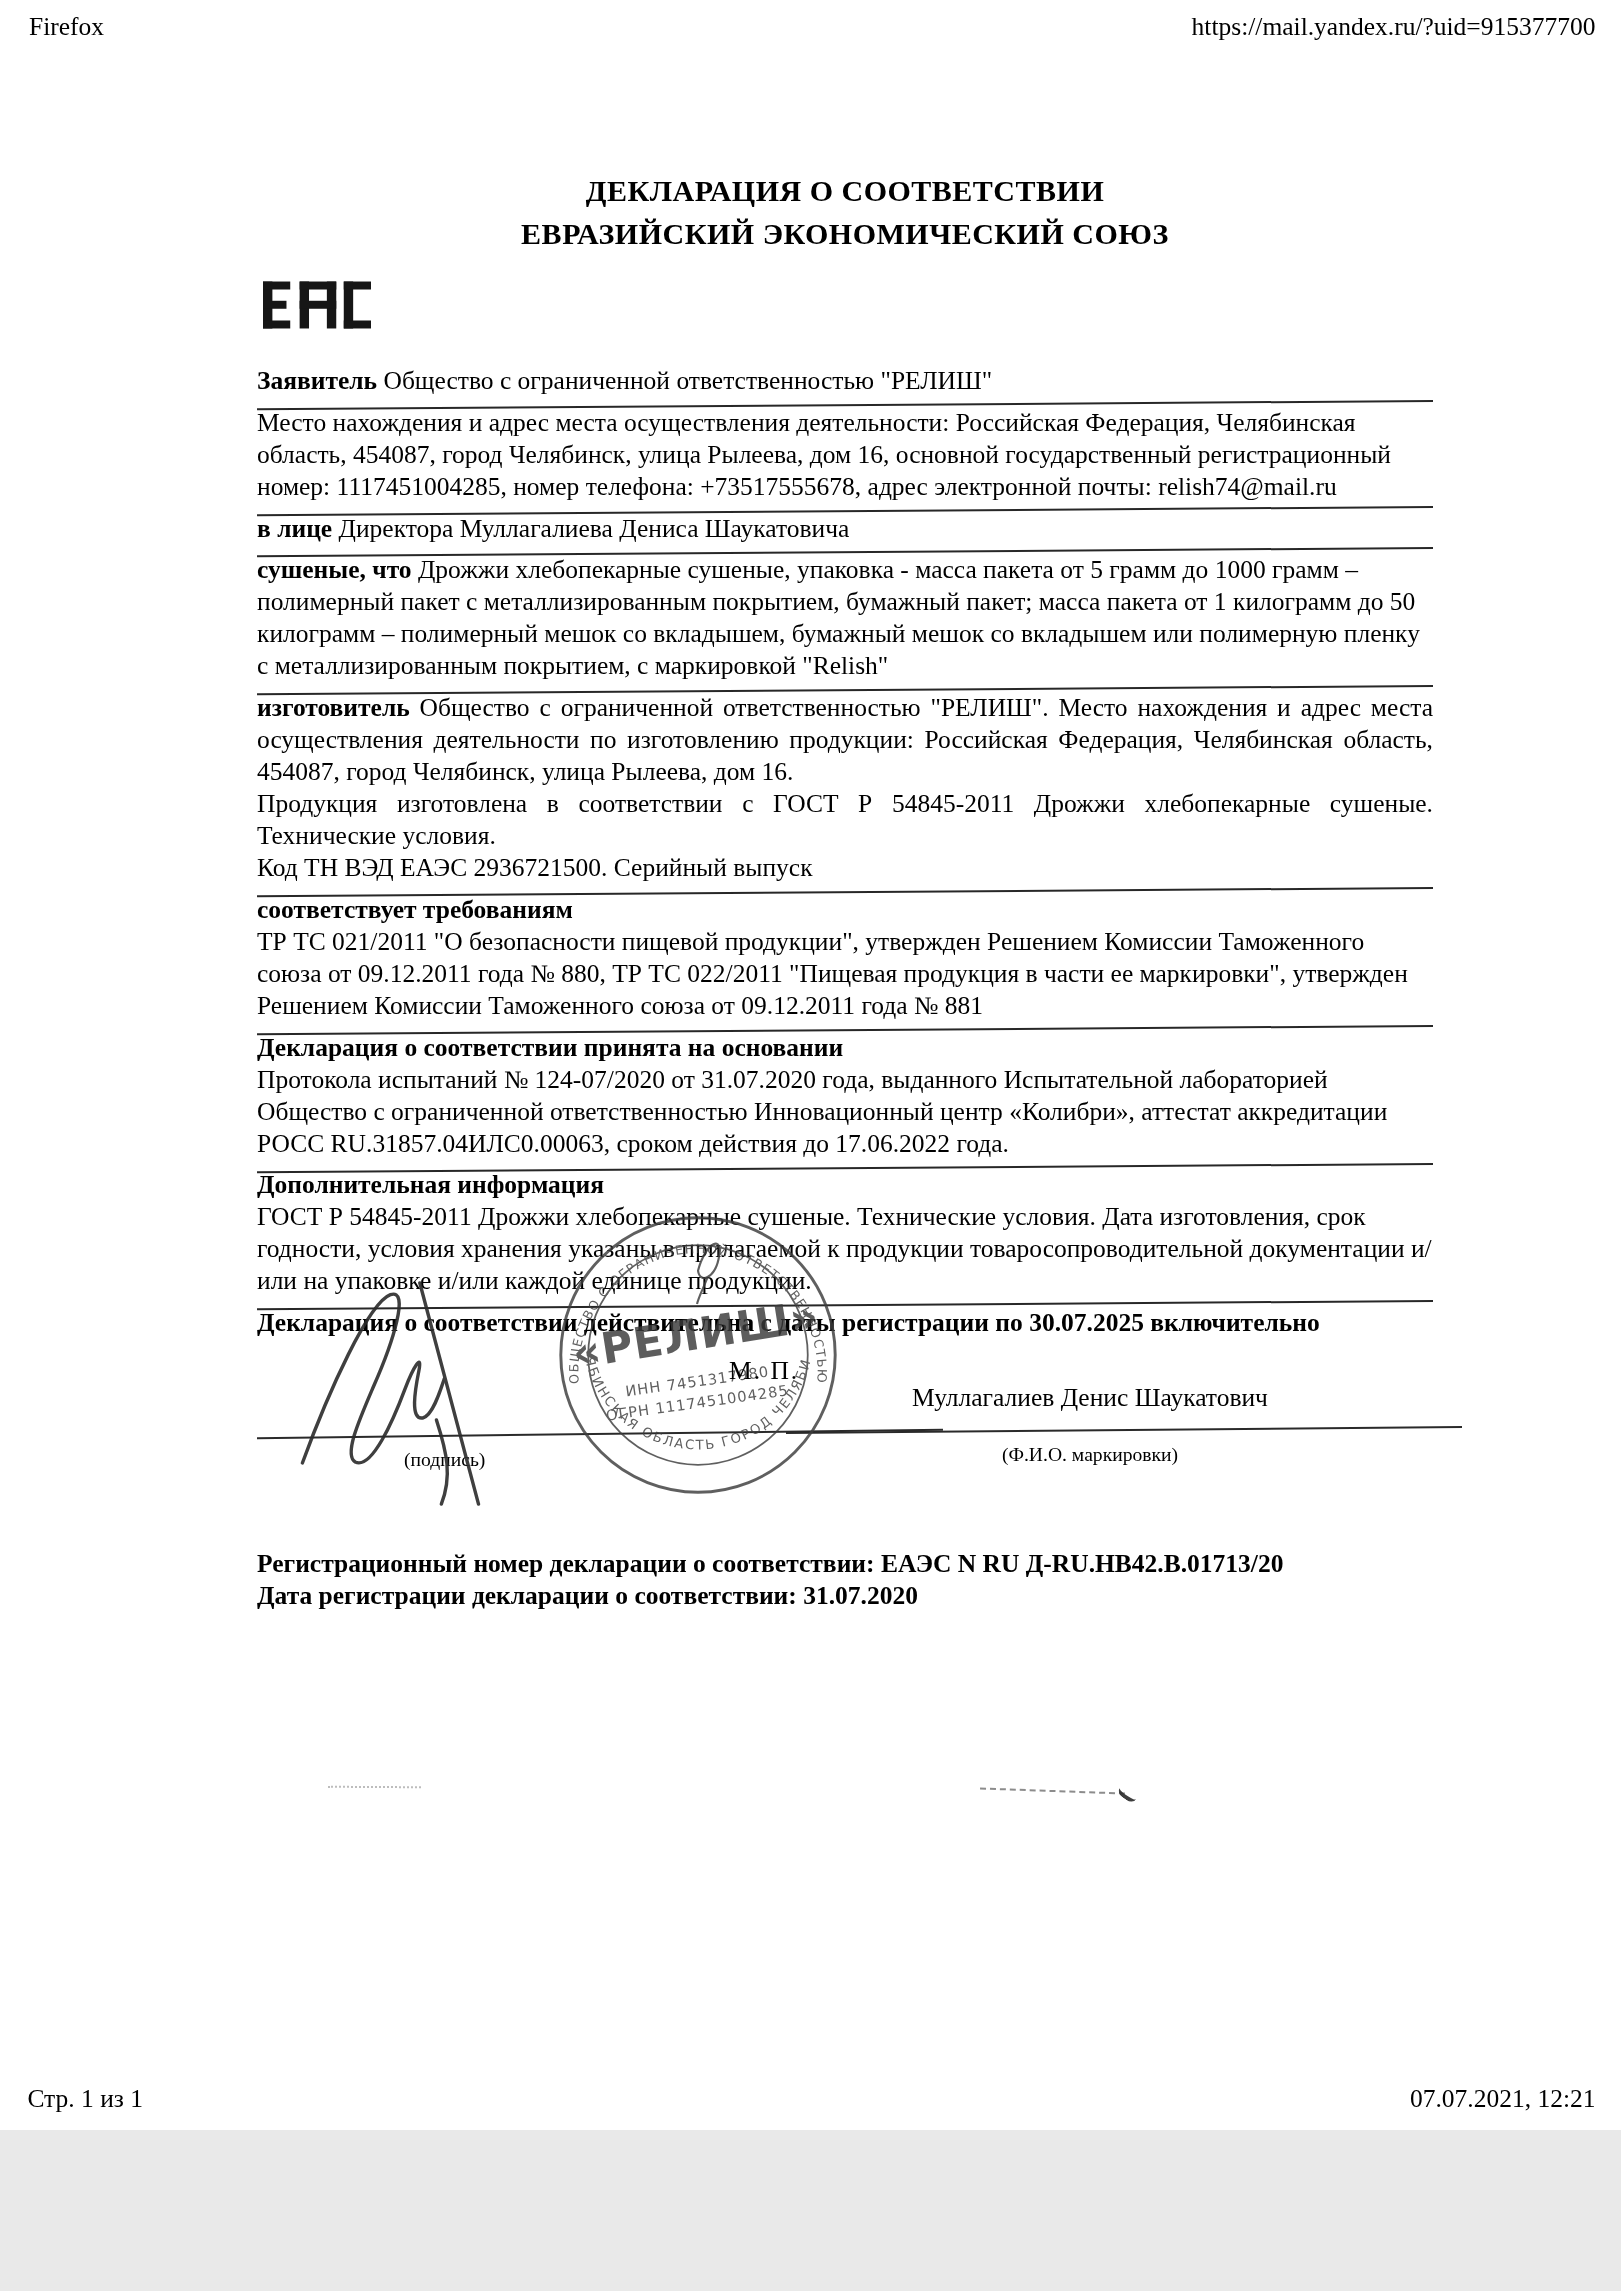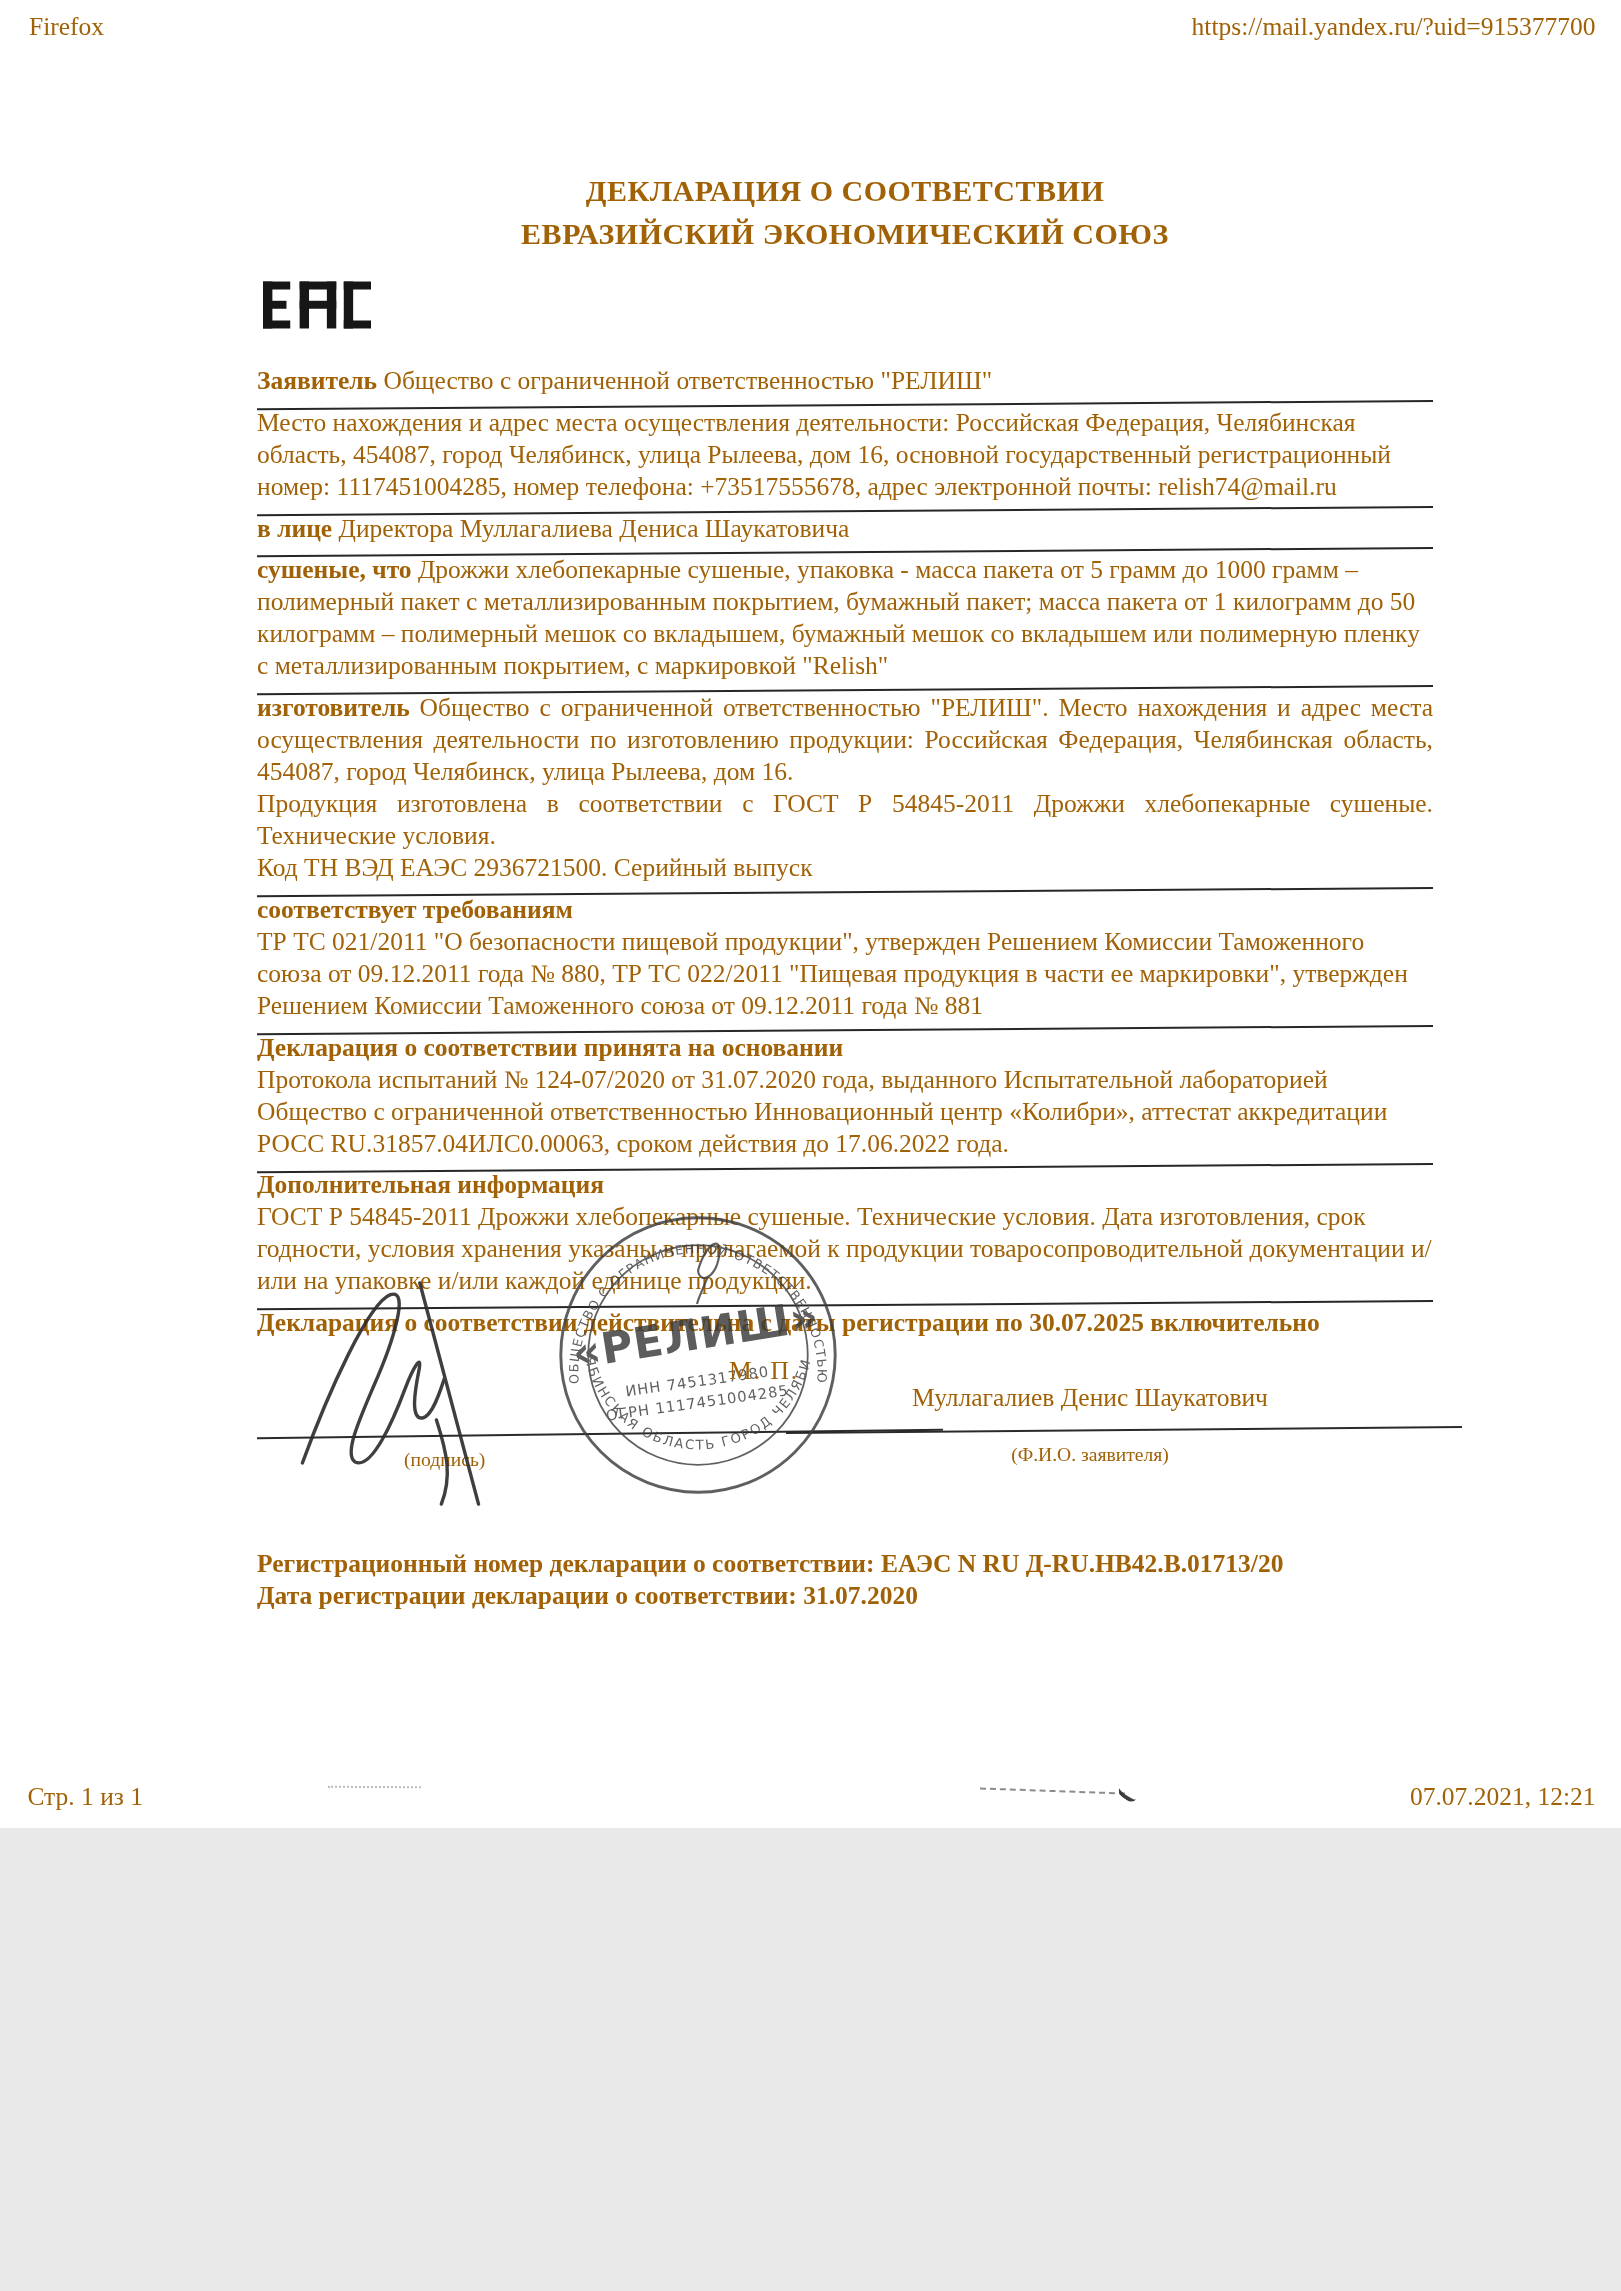--- a/index.html
+++ b/index.html
@@ -1,17 +1,17 @@
 <!DOCTYPE html>
 <html><head>
 <meta charset="utf-8">
 <style>
   html,body{margin:0;padding:0;background:#e9e9e9;}
-  .page{position:relative;width:1621px;height:1828px;background:#ffffff;
-        font-family:"Liberation Serif", serif;color:#a16207;overflow:hidden;}
+  .page{position:relative;width:1621px;height:2130px;background:#ffffff;
+        font-family:"Liberation Serif", serif;color:#000000;overflow:hidden;}
   
   .hdr-left{position:absolute;left:29px;top:11.8px;font-size:25.5px;}
   .hdr-right{position:absolute;right:25.5px;top:11.8px;font-size:25.5px;}
   .ftr-left{position:absolute;left:27.4px;bottom:15.7px;font-size:25.5px;}
   .ftr-right{position:absolute;right:25.5px;bottom:15.7px;font-size:25.5px;}
   
   .title{position:absolute;left:257px;top:169px;width:1176px;text-align:center;
          font-weight:bold;font-size:30px;line-height:43px;letter-spacing:0.5px;}
   
   .eac{position:absolute;left:263px;top:257px;width:108px;height:96px;}
@@ -134,21 +134,21 @@
         <path d="M150 64 C 158 34, 177 26, 171 52 C 167 71, 152 78, 150 64 Z M160 70 C 155 83, 151 90, 149 98" fill="none" stroke="#3d3d3d" stroke-width="2.2"></path>
         <text x="150" y="144" text-anchor="middle" font-family="DejaVu Sans, sans-serif" font-weight="bold" font-size="44" letter-spacing="1" fill="#3a3a3a" transform="rotate(-9 150 144)">«РЕЛИШ»</text>
         <text x="150" y="182" text-anchor="middle" font-family="DejaVu Sans, sans-serif" font-size="15" letter-spacing="1" fill="#3d3d3d" transform="rotate(-8 150 182)">ИНН 7451317980</text>
         <text x="150" y="204" text-anchor="middle" font-family="DejaVu Sans, sans-serif" font-size="15" letter-spacing="1" fill="#3d3d3d" transform="rotate(-8 150 204)">ОГРН 1117451004285</text>
       </svg>
 
       <div class="mp">М. П.</div>
 
       <div class="fio-name">Муллагалиев Денис Шаукатович</div>
       <div class="fio-line"></div>
-      <div class="fio-caption">(Ф.И.О. заявителя)</div>
+      <div class="fio-caption">(Ф.И.О. маркировки)</div>
     </div>
 
     <p class="b regnum">Регистрационный номер декларации о соответствии: ЕАЭС N RU Д-RU.НВ42.В.01713/20</p>
     <p class="b regdate">Дата регистрации декларации о соответствии: 31.07.2020</p>
   </div>
 
   <div class="art art1"></div>
   <div class="art art2"></div>
   <div class="art art3"></div>
 

